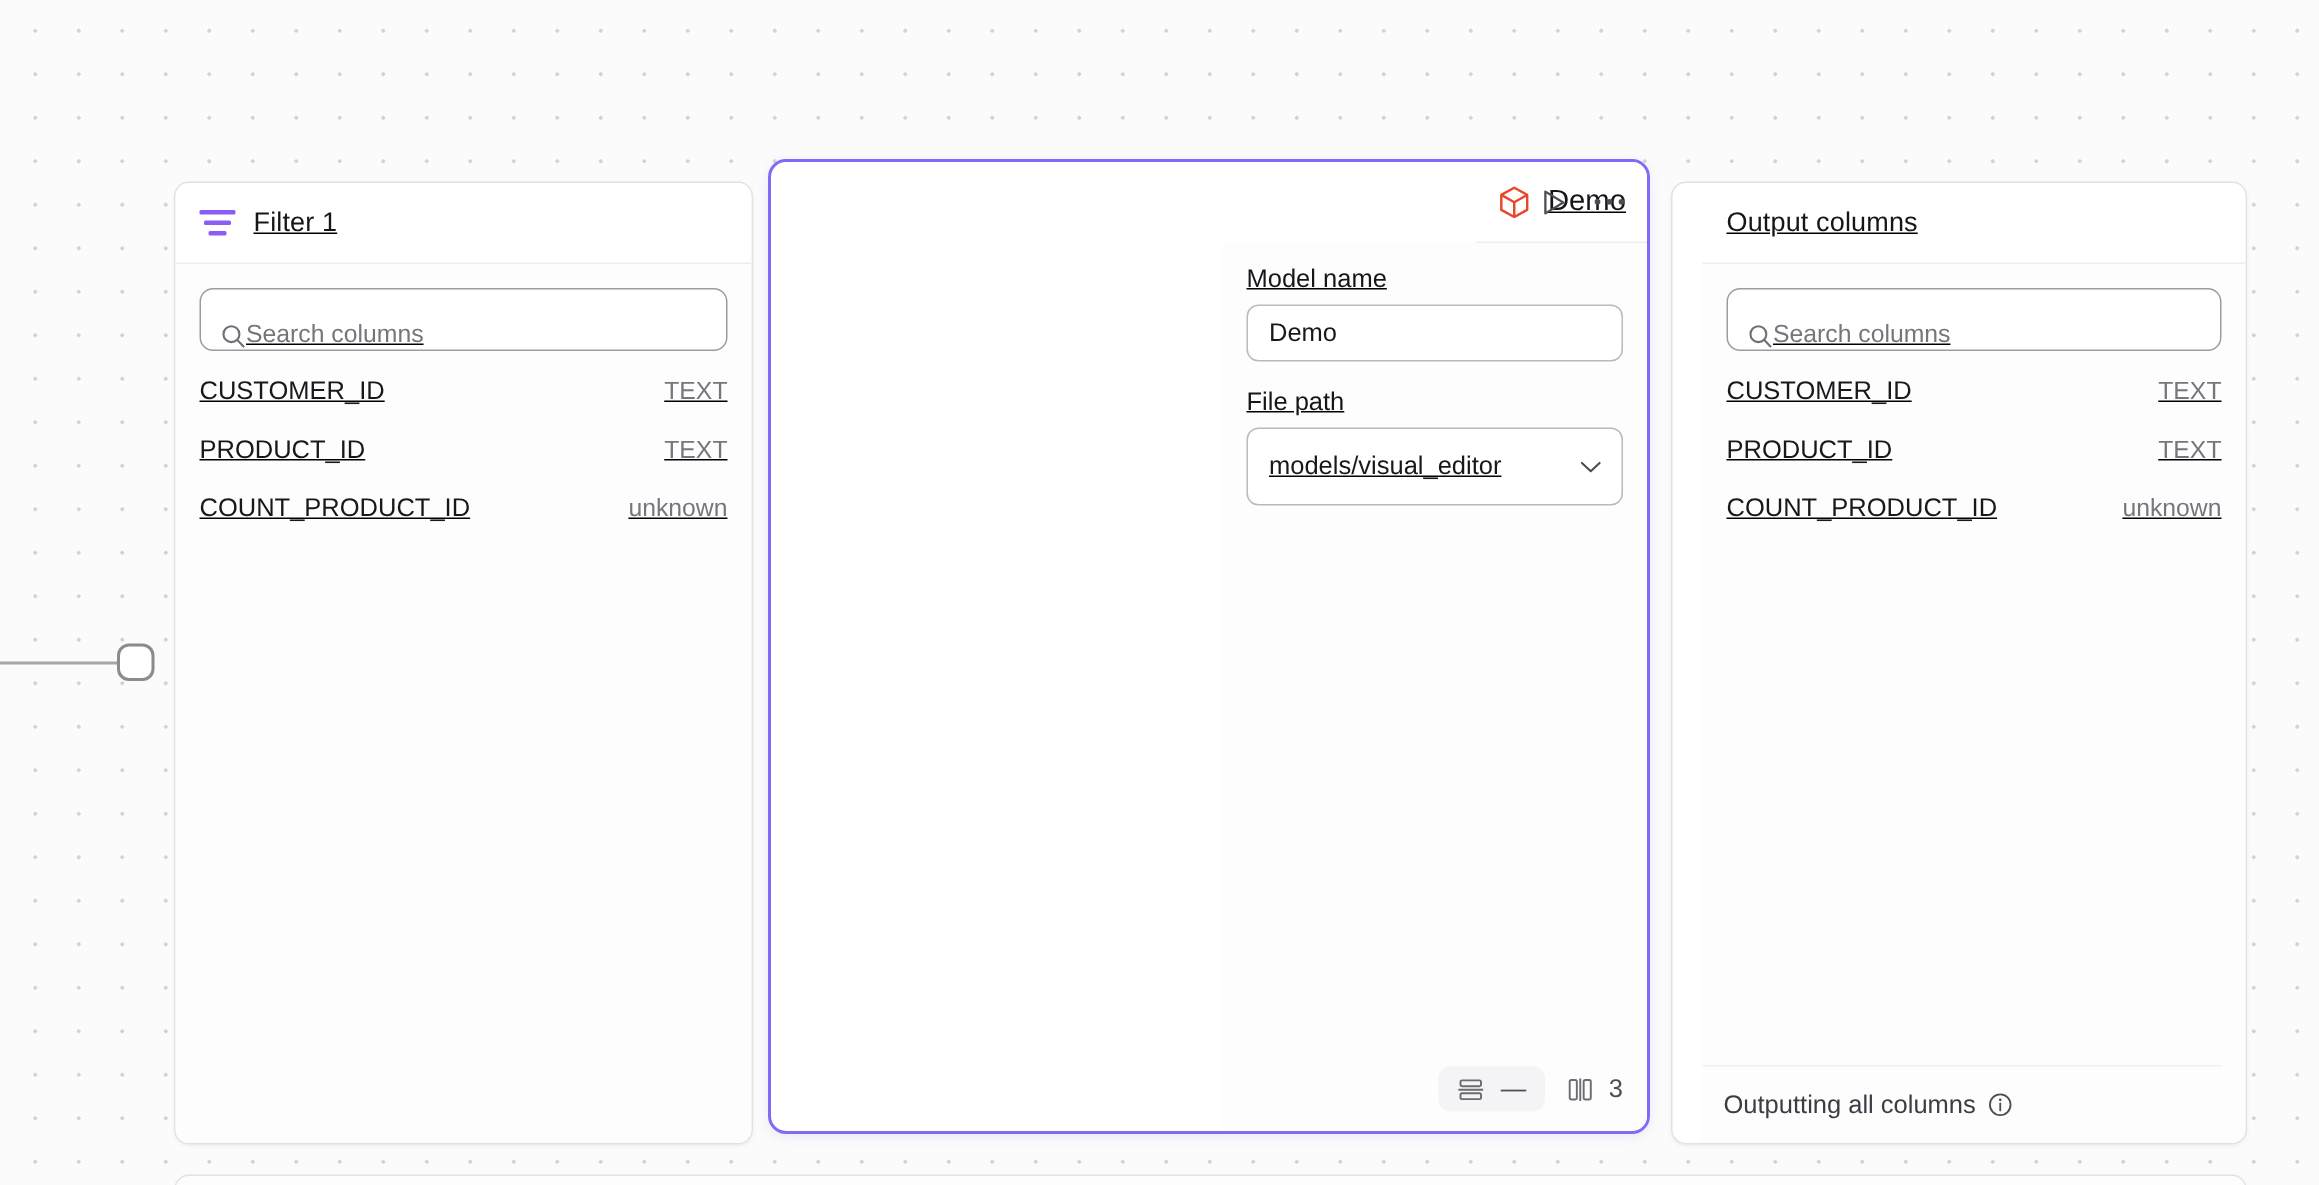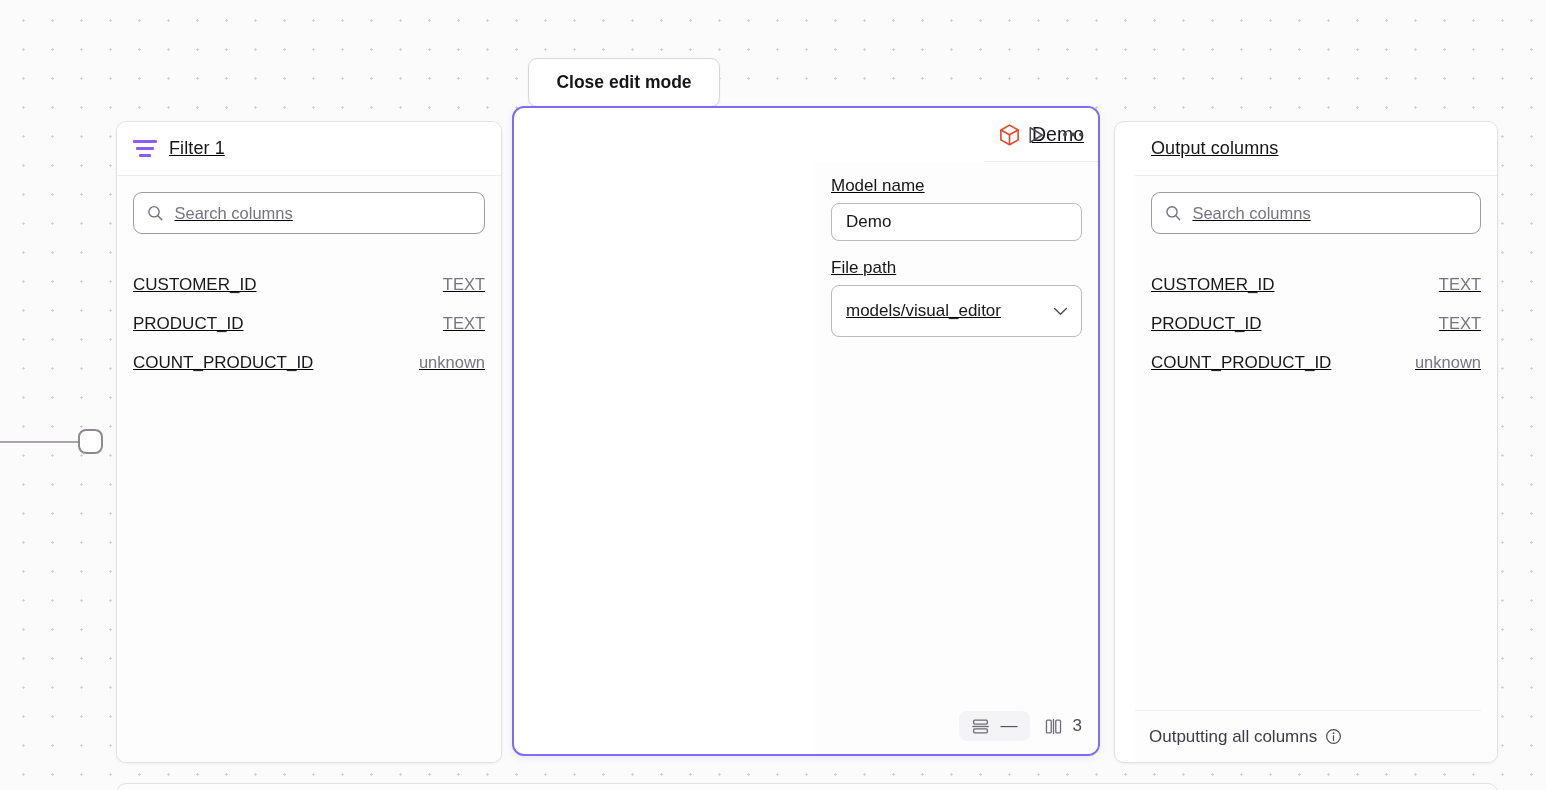--- a/index.html
+++ b/index.html
@@ -79,23 +79,22 @@
   }
 
   
   .search-wrap {
     margin: 16px 16px 0 16px;
     height: 42px;
     border: 1px solid #9e9aa0;
     border-radius: 9px;
     background: #ffffff;
     display: flex;
-    align-items: center;
+    align-items: flex-end;
     padding: 0 13px;
-    gap: 11px;
   }
   .search-wrap input {
     border: none;
     outline: none;
     background: transparent;
     font-family: "Liberation Sans", sans-serif;
     font-size: 16.5px;
     color: #3a3a40;
     width: 100%;
   }
@@ -113,21 +112,20 @@
   }
   .col-name {
     font-size: 17px;
     color: #18181c;
     white-space: nowrap;
   }
   .col-type {
     font-size: 16.5px;
     color: #76767e;
     white-space: nowrap;
-    margin-top: 24px;
   }
 
   
   #filter-panel { left: 116px; top: 121px; width: 386px; height: 642px; }
   .filter-icon-box { width: 26px; margin-right: 10px; display: flex; flex-direction: column; gap: 3.5px; align-items: flex-start; }
   .filter-icon-box i { display: block; height: 3.4px; background: #8b5cf6; border-radius: 1px; }
   .filter-icon-box i:nth-child(1) { width: 24px; }
   .filter-icon-box i:nth-child(2) { width: 18px; margin-left: 3px; }
   .filter-icon-box i:nth-child(3) { width: 12px; margin-left: 6px; }
 
@@ -257,21 +255,20 @@
   .ic { display: block; }
 </style>
 </head>
 <body>
 
 <div id="canvas">
 
   <div id="edge-line"></div>
   <div id="edge-handle"></div>
 
-  <button id="close-edit-mode">Close edit mode</button>
 
   <div class="panel" id="filter-panel">
     <div class="panel-header">
       <span class="filter-icon-box">
         <i></i>
           <i></i>
           <i></i>
       </span>
       <span class="panel-title">Filter 1</span>
     </div>

